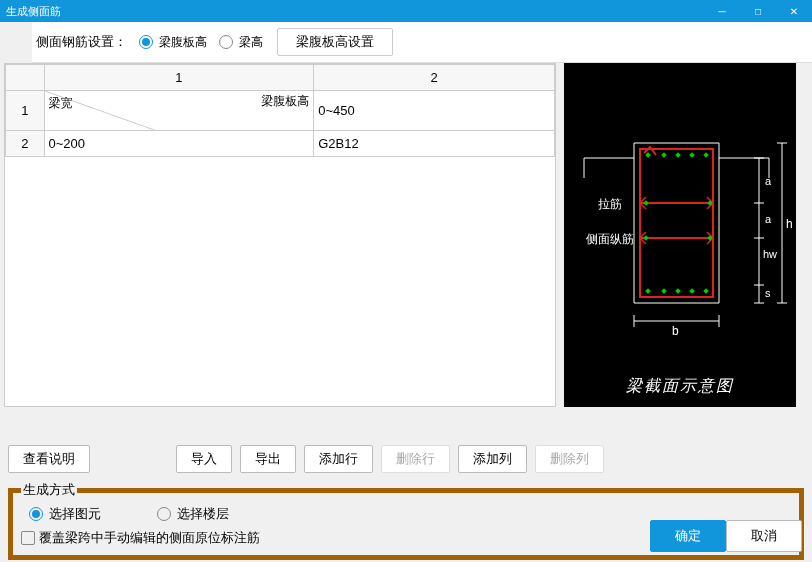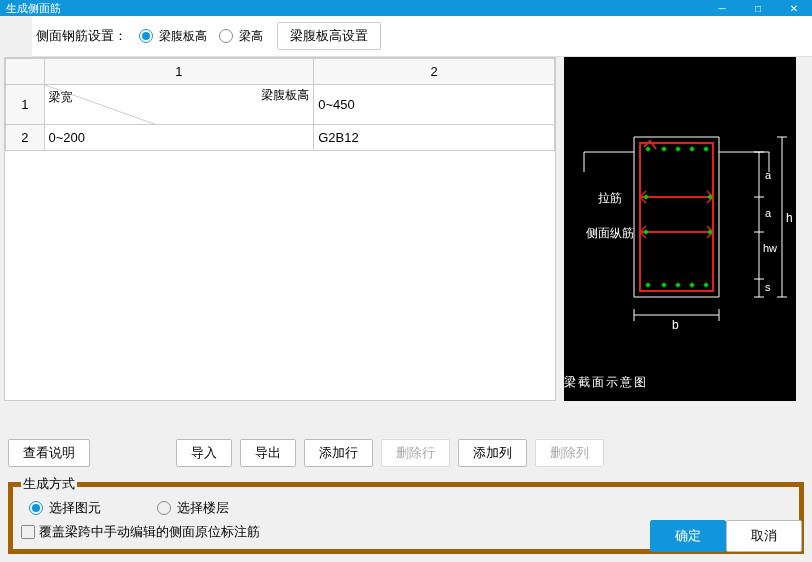--- a/index.html
+++ b/index.html
@@ -8,21 +8,21 @@
     font-size: 12px;
     background: #f0f0f0;
     width: 812px;
     height: 562px;
     overflow: hidden;
     position: relative;
   }
   .titlebar {
     background: #1296db;
     color: #fff;
-    height: 16px;
+    height: 22px;
     display: flex;
     align-items: center;
     padding: 0 0 0 6px;
     font-size: 11px;
     overflow:hidden;
   }
   .titlebar .spacer { flex:1; }
   .winbtn {
     width: 36px; height: 10px;
     display:flex; align-items:center; justify-content:center;
@@ -40,21 +40,21 @@
   }
   .toolbar label { font-size:13px; }
   .radio {
     width:14px;height:14px;border:1px solid #888;border-radius:50%;
     display:inline-flex;align-items:center;justify-content:center;
     margin:0 2px 0 8px; vertical-align:middle;
   }
   .radio.on::after{content:"";width:8px;height:8px;border-radius:50%;background:#1296db;}
   .radio.on{border-color:#1296db;}
   .setbtn {
-    margin-left:10px; padding:4px 12px;
+    margin-left:10px; padding:4px 18px;
     background:#fff;border:1px solid #ccc;border-radius:2px;
     font-size:13px;
   }
   .main {
     display:flex;
     gap:8px;
     padding:0 4px;
   }
   .gridwrap {
     width:552px; height:344px;
@@ -71,21 +71,21 @@
   .rowhead { background:#f7f7f7 !important; text-align:center !important; width:16px;}
   .diag { position:relative; padding:0 !important;}
   .diag .tr{position:absolute;top:2px;right:4px;font-size:12px;}
   .diag .bl{position:absolute;bottom:18px;left:4px;font-size:12px;}
   .diag svg{position:absolute;top:0;left:0;}
   .preview {
     width:232px; height:344px; background:#000; position:relative;
     color:#fff; font-size:13px;
   }
   .preview svg { width:100%; height:100%; }
-  .preview .cap { position:absolute; left:0; right:0; bottom:10px; font-size:12px; letter-spacing:2px;}
+  .preview .cap { position:absolute; left:0; right:0; bottom:10px; text-align:center; font-size:16px; letter-spacing:2px;font-style:italic;}
   .btnrow {
     display:flex; gap:8px; padding:10px 8px 8px 8px; align-items:center;margin-top:28px;
   }
   .btn {
     padding:4px 14px; background:#fff;border:1px solid #bbb;border-radius:2px;
     font-size:13px; min-width:56px; text-align:center;
   }
   .btn.disabled { color:#aaa; border-color:#ddd;}
   fieldset.genmode {
     margin:0 8px; border:5px solid #a16207; padding:6px 8px 8px 8px;

